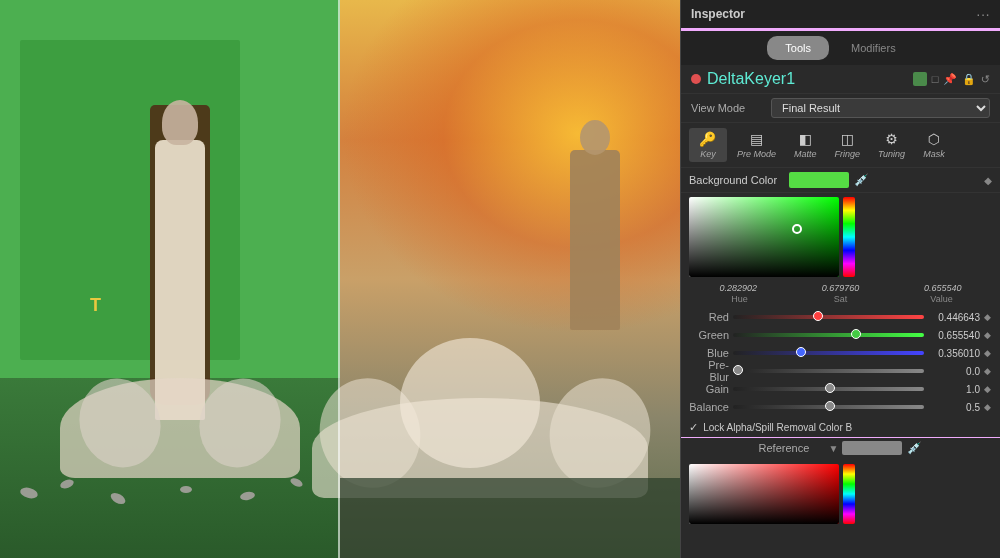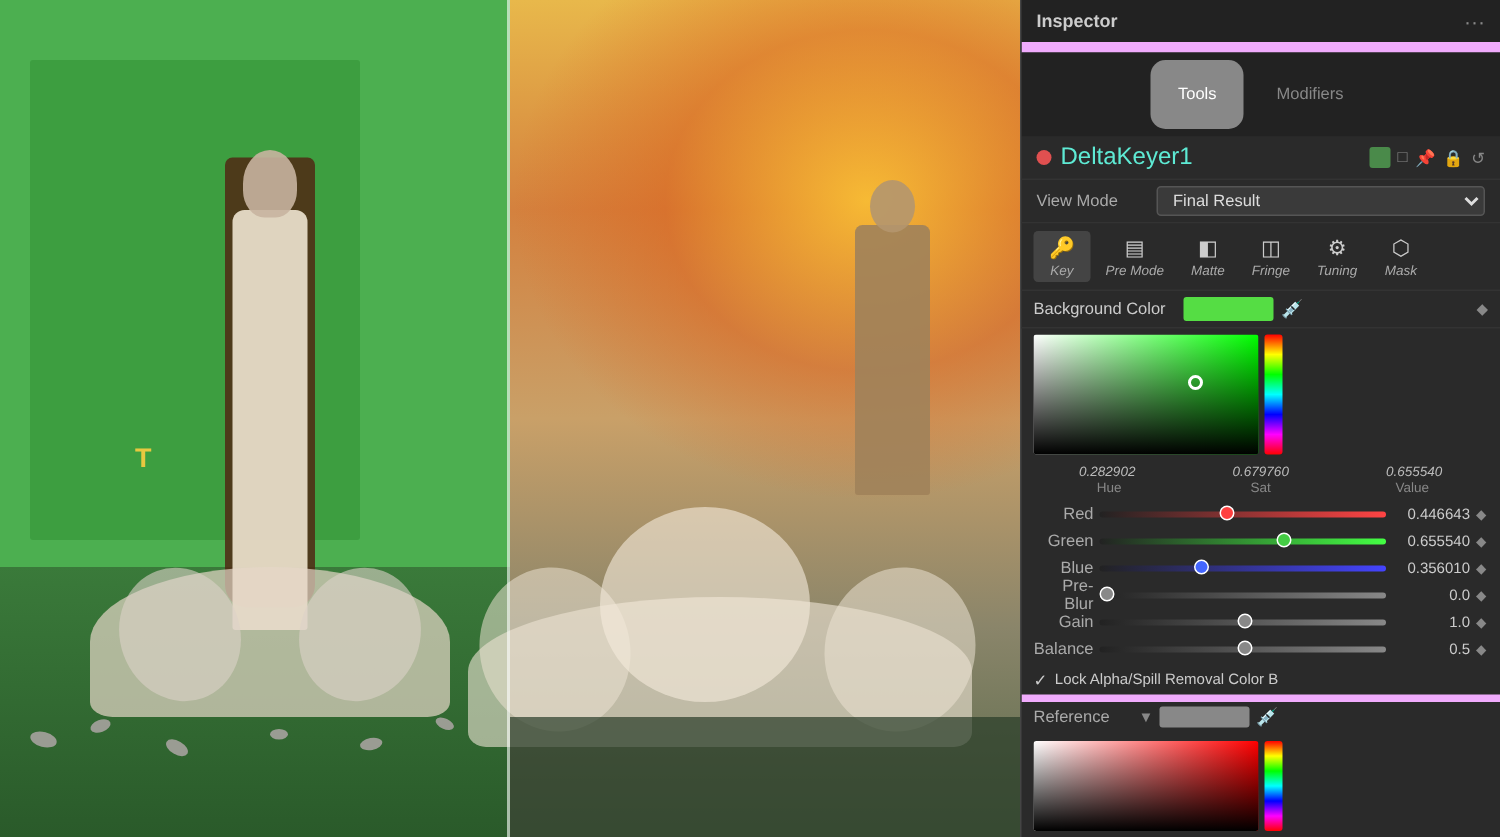--- a/index.html
+++ b/index.html
@@ -133,21 +133,21 @@
       flex-direction: column;
       overflow: hidden;
     }
 
     .inspector-header {
       display: flex;
       align-items: center;
       justify-content: space-between;
       padding: 6px 10px;
       background: #222;
-      border-bottom: 7px solid #f0abfc;
+      border-bottom: 3px solid #f0abfc;
       gap: 25px;
     }
     .inspector-title {
       color: #ccc;
       font-size: 12px;
       font-weight: bold;
     }
     .inspector-dots {
       color: #888;
       font-size: 14px;
@@ -155,21 +155,21 @@
     }
 
     .inspector-tabs {
       display: flex;
       justify-content: center;
       padding: 5px 0;
       background: #222;
       gap: 4px;
     }
     .tab-btn {
-      padding: 17px 18px;
+      padding: 6px 18px;
       border-radius: 10px;
       font-size: 11px;
       cursor: pointer;
       border: none;
     }
     .tab-btn.active {
       background: #888;
       color: #fff;
     }
     .tab-btn.inactive {
@@ -421,21 +421,22 @@
     .check-label {
       color: #ccc;
       font-size: 10px;
     }
 
     
     .reference-row {
       display: flex;
       align-items: center;
       padding: 3px 8px;
-      border-top: 5px solid #f0abfc;
+      border-top: 1px solid #f0abfc;
+      justify-content: center;
     }
     .ref-label {
       color: #aaa;
       font-size: 11px;
       width: 70px;
     }
     .ref-expand {
       color: #888;
       font-size: 10px;
       margin-right: 4px;

